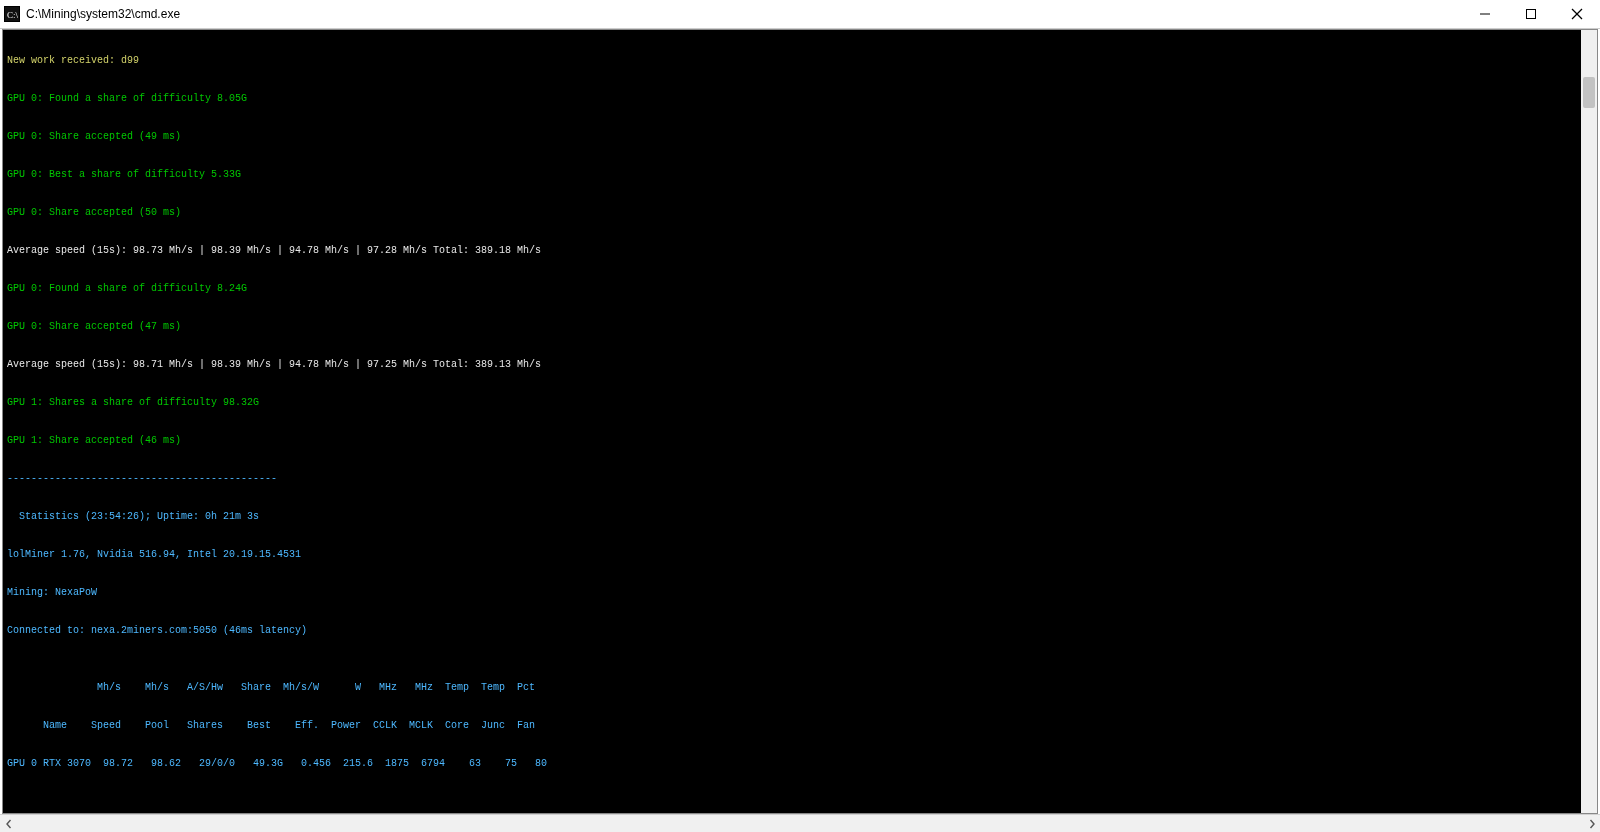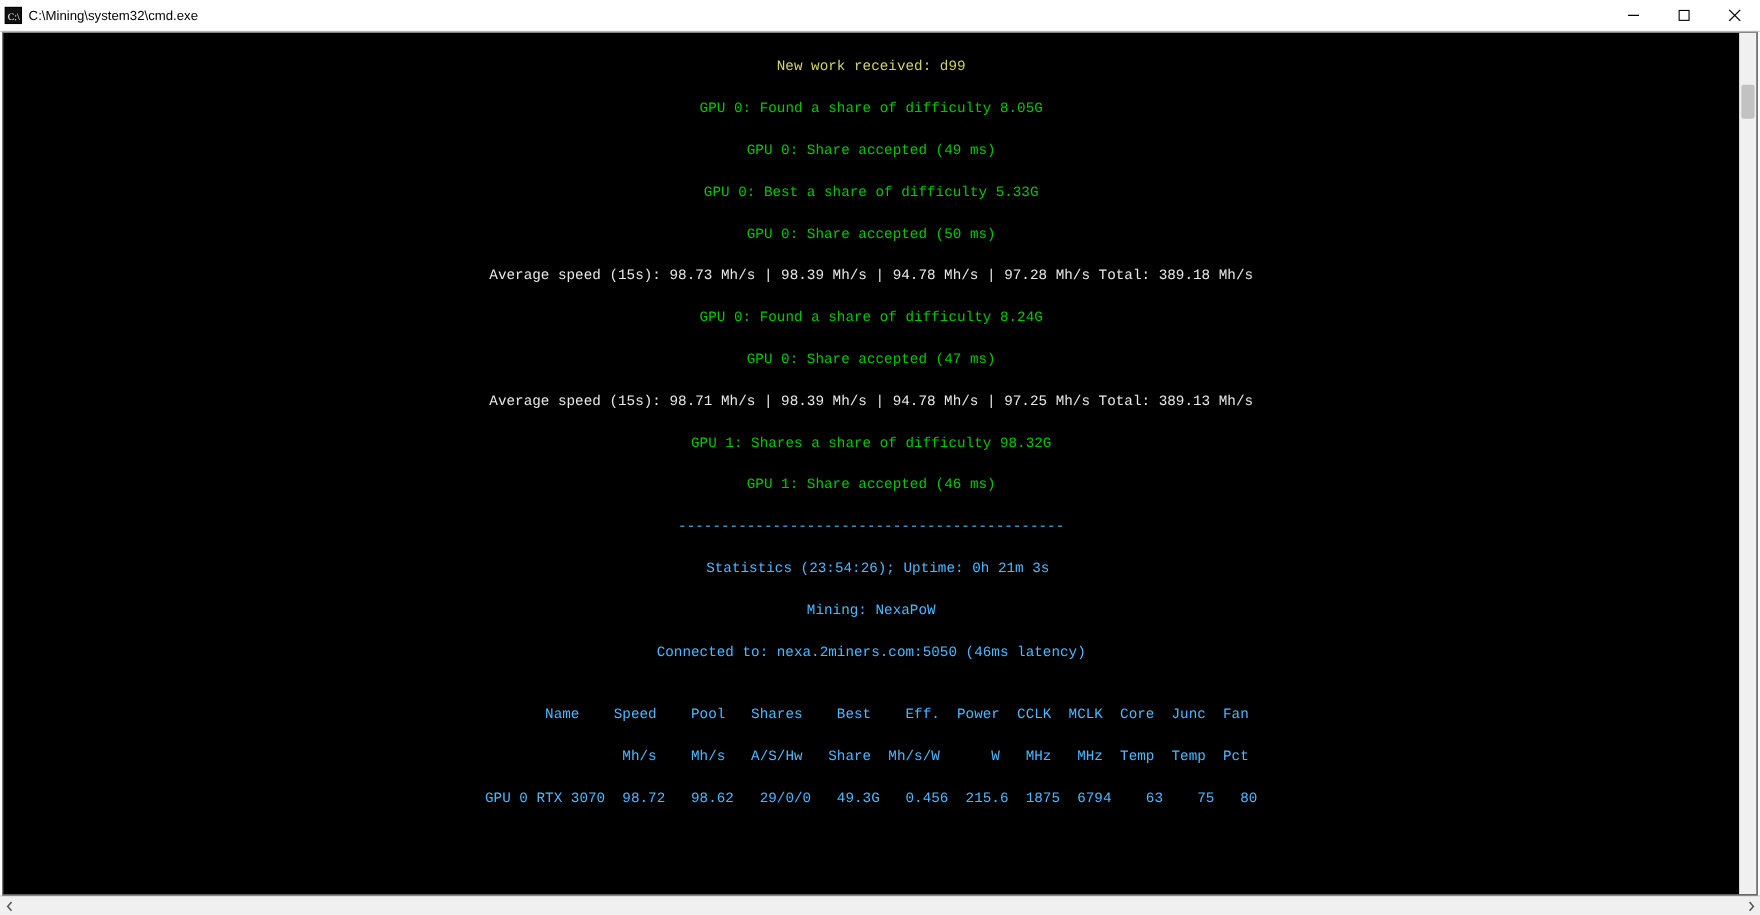--- a/index.html
+++ b/index.html
@@ -54,25 +54,24 @@
     border: 1px solid #888;
     margin: 0 2px 0 2px;
     overflow: hidden;
     position: relative;
   }
   .console-inner {
     position: absolute;
     left: 0; top: 0; right: 16px; bottom: 0;
     padding: 2px 4px 18px 4px;
     font-family: Consolas, "Courier New", monospace;
-    font-size: 13px;
+    font-size: 10px;
     line-height: 19px;
     color: #c8c8c8;
     white-space: pre;
-    text-align: center;
   }
   .vscroll {
     position: absolute;
     right: 0; top: 0; bottom: 0;
     width: 16px;
     background: #f0f0f0;
   }
   .vscroll .thumb {
     position: absolute;
     left: 2px; right: 2px;
@@ -146,25 +145,26 @@
 <span class="c-green" style="display: block;">GPU 0: Best a share of difficulty 5.33G</span>
 <span class="c-green" style="display: block;">GPU 0: Share accepted (50 ms)</span>
 <span class="c-white" style="display: block;">Average speed (15s): 98.73 Mh/s | 98.39 Mh/s | 94.78 Mh/s | 97.28 Mh/s Total: 389.18 Mh/s</span>
 <span class="c-green" style="display: block;">GPU 0: Found a share of difficulty 8.24G</span>
 <span class="c-green" style="display: block;">GPU 0: Share accepted (47 ms)</span>
 <span class="c-white" style="display: block;">Average speed (15s): 98.71 Mh/s | 98.39 Mh/s | 94.78 Mh/s | 97.25 Mh/s Total: 389.13 Mh/s</span>
 <span class="c-green" style="display: block;">GPU 1: Shares a share of difficulty 98.32G</span>
 <span class="c-green" style="display: block;">GPU 1: Share accepted (46 ms)</span>
 <span class="c-dash" style="display: block;">---------------------------------------------</span>
 <span class="c-cyan" style="display: block; margin-left: 12px;">Statistics (23:54:26); Uptime: 0h 21m 3s</span>
+<span class="c-cyan" style="display: block;">lolMiner 1.76, Nvidia 516.94, Intel 20.19.15.4531</span>
 <span class="c-cyan" style="display: block;">Mining: NexaPoW</span>
 <span class="c-cyan" style="display: block;">Connected to: nexa.2miners.com:5050 (46ms latency)</span>
 
+<span class="c-cyan" style="display: block;">               Mh/s    Mh/s   A/S/Hw   Share  Mh/s/W      W   MHz   MHz  Temp  Temp  Pct</span>
 <span class="c-cyan" style="display: block;">      Name    Speed    Pool   Shares    Best    Eff.  Power  CCLK  MCLK  Core  Junc  Fan</span>
-<span class="c-cyan" style="display: block;">               Mh/s    Mh/s   A/S/Hw   Share  Mh/s/W      W   MHz   MHz  Temp  Temp  Pct</span>
 <span class="c-cyan" style="display: block;">GPU 0 RTX 3070  98.72   98.62   29/0/0   49.3G   0.456  215.6  1875  6794    63    75   80</span>
 
 
 
 
 
 
 
 
 

